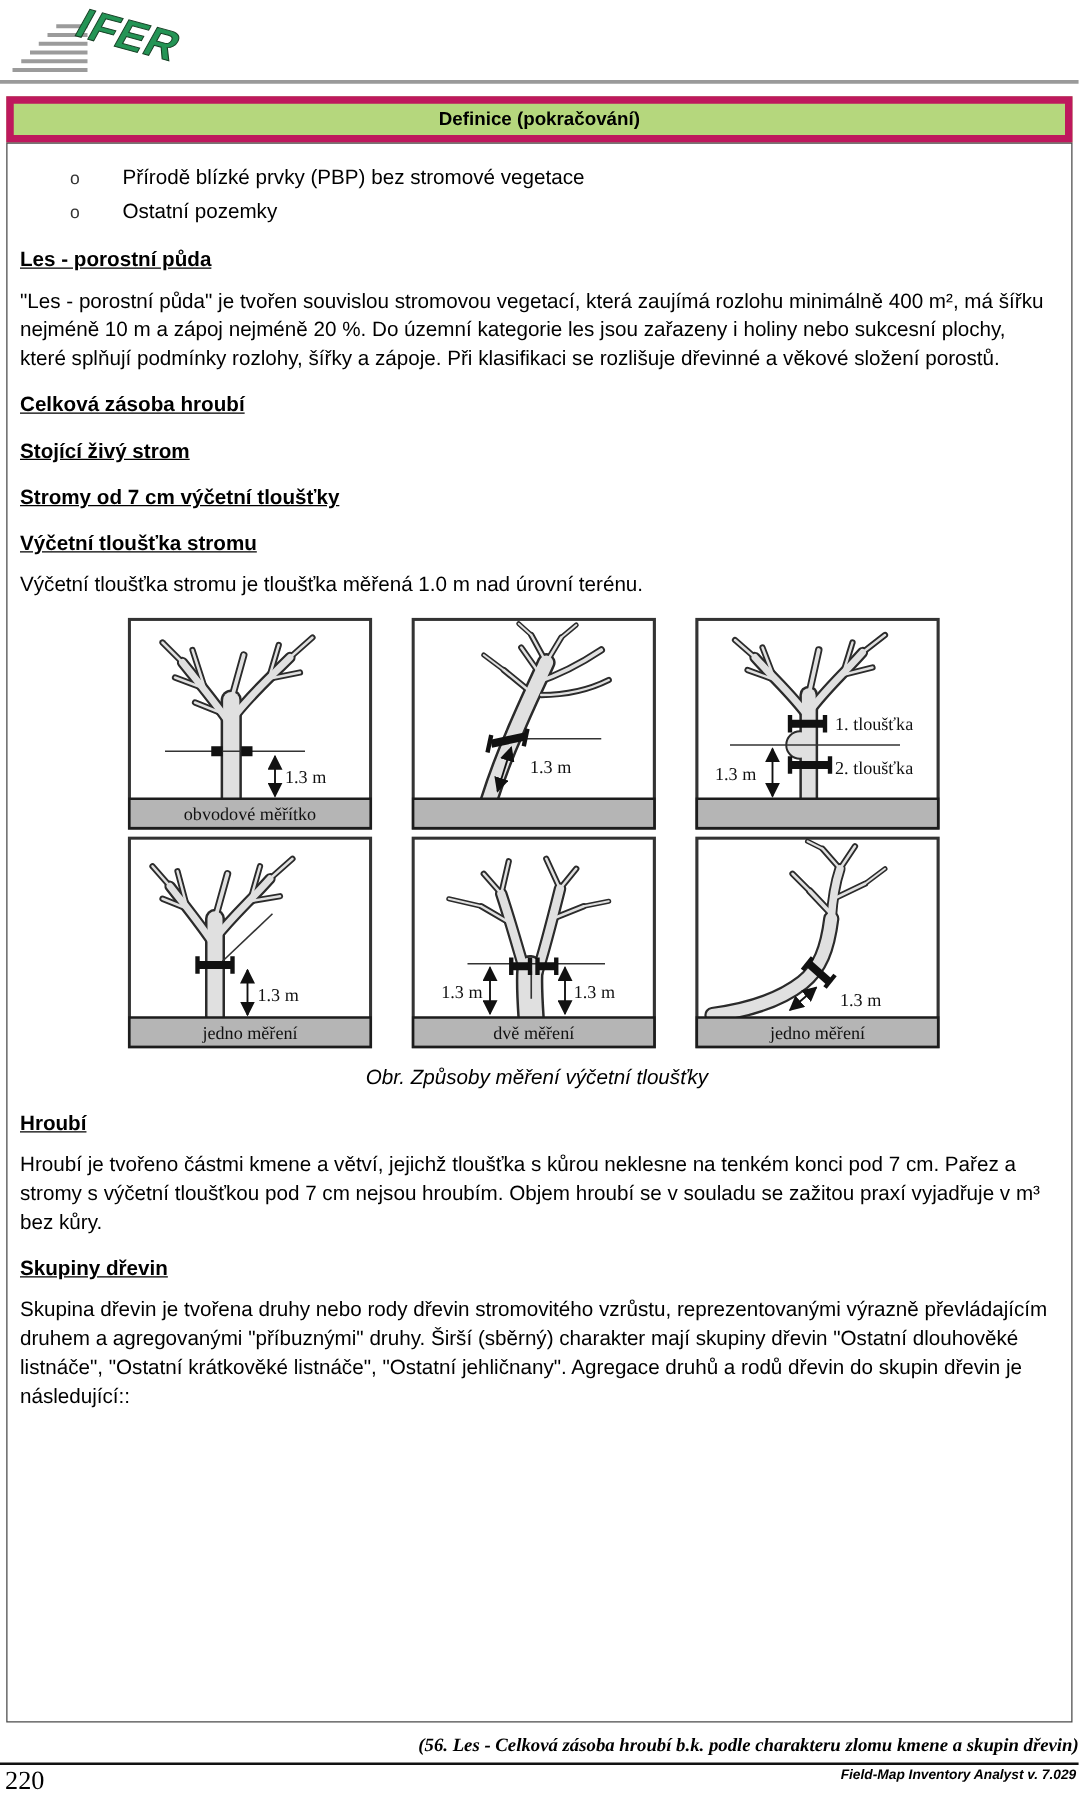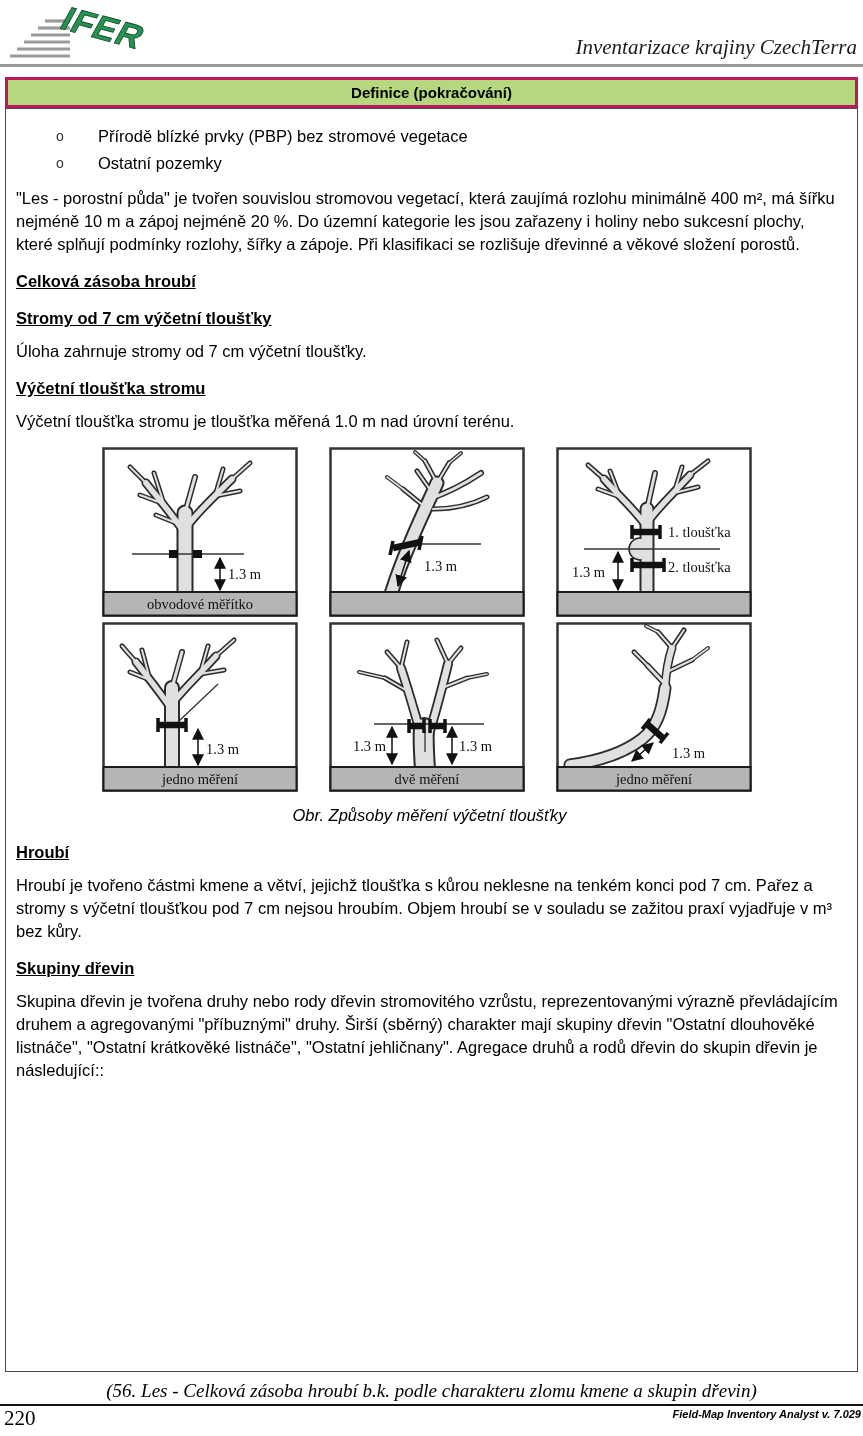--- a/index.html
+++ b/index.html
@@ -6,21 +6,21 @@
   body{
     width:863px;height:1436px;overflow:hidden;background:#ffffff;
     font-family:"Liberation Sans",sans-serif;color:#000;
   }
   
   header{height:64px;position:relative;border-bottom:3px solid #9a9a9a;background:#fff;}
   .logo{position:absolute;left:6px;top:2px;}
   .brand{position:absolute;right:6px;bottom:4px;
     font-family:"Liberation Serif",serif;font-style:italic;font-size:21px;color:#1a1a1a;}
   
-  .titlebar{margin:10px 5px 0;background:#b5d77d;border:3px solid #be185d;
+  .titlebar{margin:10px 5px 0;background:#b5d77d;border:6px solid #be185d;
     height:25px;line-height:25px;text-align:center;font-weight:bold;font-size:15px;}
   
   .box{margin:0 5px;border:1px solid #4a4a4a;height:1264px;box-sizing:border-box;
     padding:12px 14px 0 10px;overflow:hidden;font-size:16.5px;line-height:23px;}
   .bullets{margin:2px 0 10px;}
   .bullet{display:flex;line-height:27px;}
   .bullet .mk{width:42px;margin-left:40px;color:#333;font-size:14px;}
   h3.sec{font-size:16.5px;line-height:23px;font-weight:bold;text-decoration:underline;
     margin:14px 0 10px;}
   p.body{margin:0 0 14px;}
@@ -34,22 +34,22 @@
   .dk path,.lt path{fill:none;stroke-linecap:round;stroke-linejoin:round;}
   .dk path{stroke:#2b2b2b;}
   .lt path{stroke:#e0e0e0;}
   .bnd{stroke:#111;stroke-width:6.5;fill:none;stroke-linecap:butt;}
   .capm{stroke:#111;stroke-width:3.5;fill:none;stroke-linecap:butt;}
   .thin{stroke:#333;stroke-width:1.3;fill:none;}
   .arr{stroke:#111;stroke-width:1.5;fill:none;}
   .dlbl{font-family:"Liberation Serif",serif;font-size:14.5px;fill:#111;}
   .gcap{font-family:"Liberation Serif",serif;font-size:14.5px;fill:#111;text-anchor:middle;}
   
-  .fcap{text-align:center;font-family:"Liberation Serif",serif;font-style:italic;
-    font-size:19px;margin-top:8px;line-height:22px;}
+  .fcap{text-align:right;font-family:"Liberation Serif",serif;font-style:italic;
+    font-size:15px;margin-top:8px;line-height:22px;font-weight:bold;}
   .fline{border-top:2px solid #111;margin-top:2px;}
   .frow{display:flex;justify-content:space-between;align-items:flex-start;padding:0 2px;}
   .pageno{font-family:"Liberation Serif",serif;font-size:21px;margin-left:2px;}
   .ver{font-family:"Liberation Sans",sans-serif;font-style:italic;font-weight:bold;
     font-size:11px;margin-top:2px;}
 </style>
 </head>
 <body>
 
 <header>
@@ -57,45 +57,45 @@
     <g stroke="#9b9b9b" stroke-width="3.2">
       <path d="M4,54 H64"></path>
         <path d="M11,47 H64"></path>
         <path d="M18,40 H64"></path>
       <path d="M25,33 H64"></path>
         <path d="M32,26 H64"></path>
         <path d="M39,19 H64"></path>
     </g>
     <text transform="translate(52,26) rotate(15) skewX(-14)" font-family="Liberation Sans, sans-serif" font-weight="bold" font-size="34" letter-spacing="1" fill="#249455" stroke="#143d22" stroke-width="0.8">IFER</text>
   </svg>
-  <div class="brand">Inventarizace krajiny CzechTerra</div>
 </header>
 
 <div class="titlebar">Definice (pokračování)</div>
 
 <div class="box">
 
   <div class="bullets">
     <div class="bullet">
       <span class="mk">o</span>
       <span>Přírodě blízké prvky (PBP) bez stromové vegetace</span>
     </div>
     <div class="bullet">
       <span class="mk">o</span>
       <span>Ostatní pozemky</span>
     </div>
   </div>
 
+  <h3 class="sec">Les - porostní půda</h3>
   <p class="body">"Les - porostní půda" je tvořen souvislou stromovou vegetací, která zaujímá rozlohu minimálně 400 m², má šířku nejméně 10 m a zápoj nejméně 20 %. Do územní kategorie les jsou zařazeny i holiny nebo sukcesní plochy, které splňují podmínky rozlohy, šířky a zápoje. Při klasifikaci se rozlišuje dřevinné a věkové složení porostů.</p>
 
   <h3 class="sec">Celková zásoba hroubí</h3>
 
+  <h3 class="sec">Stojící živý strom</h3>
 
   <h3 class="sec">Stromy od 7 cm výčetní tloušťky</h3>
-  <p class="body">Úloha zahrnuje stromy od 7 cm výčetní tloušťky.</p>
 
   <h3 class="sec">Výčetní tloušťka stromu</h3>
   <p class="body">Výčetní tloušťka stromu je tloušťka měřená 1.0 m nad úrovní terénu.</p>
 
   <div class="figrid">
 
     <svg width="196" height="170" viewBox="0 0 196 170">
       <defs>
           <marker id="a1" viewBox="0 0 10 10" refX="9" refY="5" markerWidth="8" markerHeight="8" orient="auto-start-reverse">
             <path d="M0,0L10,5L0,10z" fill="#111"></path>

